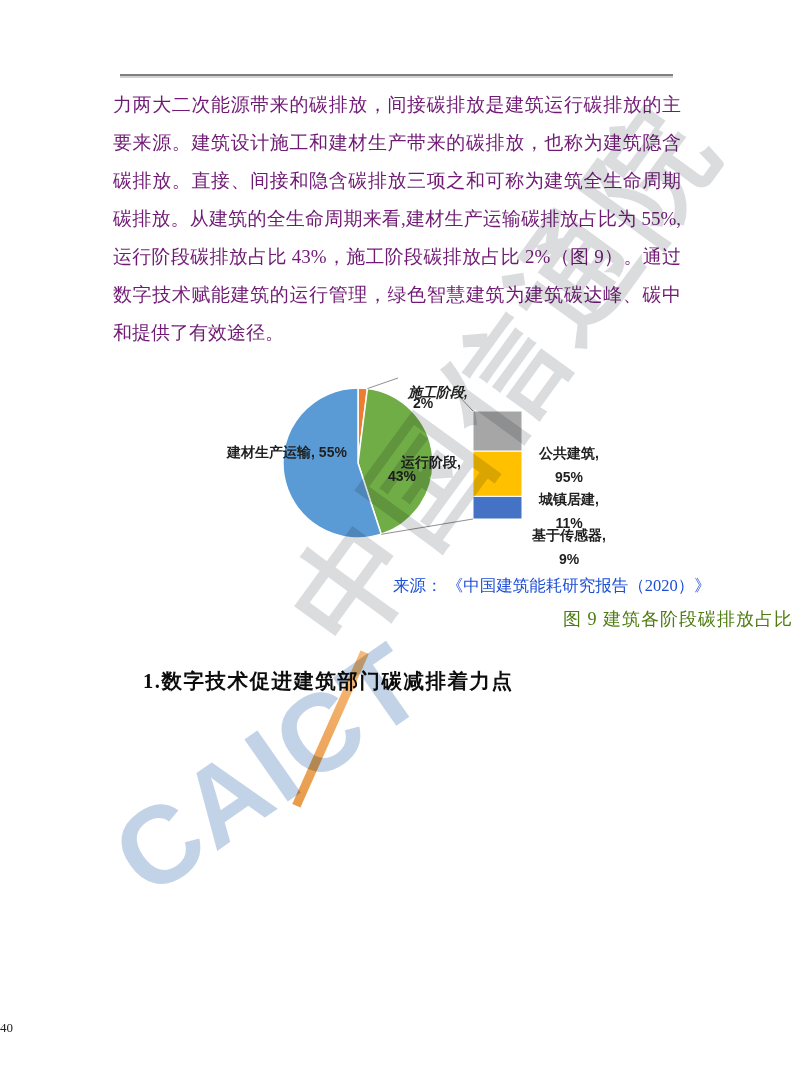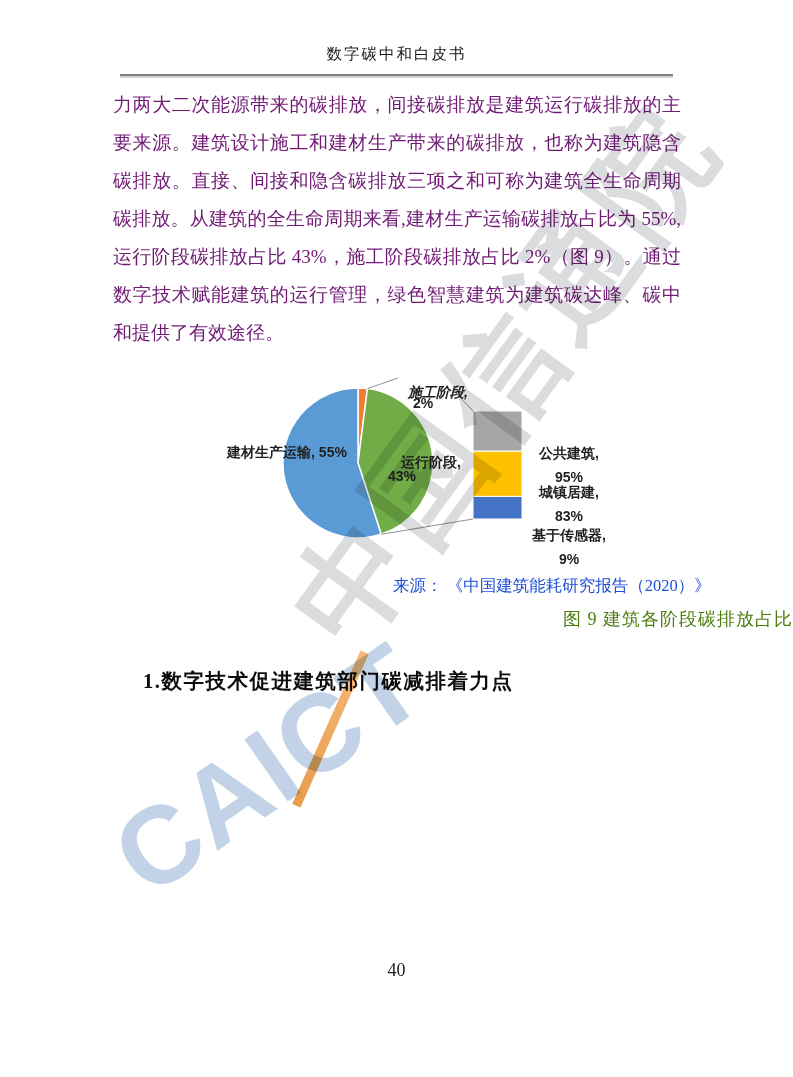--- a/index.html
+++ b/index.html
@@ -25,46 +25,45 @@
   .para{position:absolute;left:113px;width:568px;z-index:2;font-size:19px;
         line-height:38px;text-align:justify;color:#701a75;}
   .para1{top:86px;}
   .para2{top:716px;text-indent:38px;}
   .para2 .b{font-weight:700;font-family:"Liberation Sans","DejaVu Sans",sans-serif;}
   .heading{position:absolute;left:143px;top:667px;z-index:2;font-size:20.5px;
            font-weight:700;letter-spacing:1.5px;color:#0d0d0d;}
   .src{position:absolute;left:393px;top:575px;z-index:2;font-size:16.5px;color:#1d4ed8;}
   .cap{position:absolute;left:0;top:607px;width:100%;text-align:right;z-index:2;
        font-size:18px;color:#4d7c0f;letter-spacing:1px;}
-  .pagenum{position:absolute;left:0;top:960px;width:100%;text-align:center;z-index:2;
-           font-size:18px;color:#1a1a1a;}
+  .pagenum{position:absolute;left:0;top:1020px;width:100%;z-index:2;
+           font-size:13px;color:#1a1a1a;}
   
   .figure{position:absolute;left:230px;top:362px;width:470px;height:216px;z-index:1;}
   .figure svg{position:absolute;left:0;top:0;z-index:1;}
   .flabel{position:absolute;z-index:2;font-family:"Liberation Sans","DejaVu Sans",sans-serif;
           font-weight:700;font-size:14px;color:#1f1f1f;text-align:center;white-space:nowrap;}
   .fl-cons1{left:158px;top:22px;width:100px;font-style:italic;}
   .fl-cons2{left:158px;top:33px;width:70px;}
   .fl-mat{left:-8px;top:82px;width:130px;}
   .fl-op1{left:128px;top:92px;width:88px;margin-left:29px;}
   .fl-op2{left:128px;top:106px;width:88px;}
   .barlabels{position:absolute;left:296px;top:0;width:86px;z-index:2;}
   .bl{position:absolute;left:0;width:86px;line-height:24px;margin-top:27px;}
-  .bl0{top:52px;} .bl1{top:91px;} .bl2{top:134px;}
+  .bl0{top:52px;} .bl1{top:98px;} .bl2{top:134px;}
 </style>
 </head>
 <body>
 
 <div class="page">
 
   <div class="wm wm-cn">中国信通院</div>
   <div class="wm wm-en">CAICT</div>
   <div class="wm-slash"></div>
 
-  <div class="hdr">数字碳中和白皮书</div>
   <div class="hdr-rule"></div>
 
   <div class="para para1">力两大二次能源带来的碳排放，间接碳排放是建筑运行碳排放的主要来源。建筑设计施工和建材生产带来的碳排放，也称为建筑隐含碳排放。直接、间接和隐含碳排放三项之和可称为建筑全生命周期碳排放。从建筑的全生命周期来看,建材生产运输碳排放占比为 55%,运行阶段碳排放占比 43%，施工阶段碳排放占比 2%（图 9）。通过数字技术赋能建筑的运行管理，绿色智慧建筑为建筑碳达峰、碳中和提供了有效途径。</div>
 
   <div class="figure">
     <svg id="chart-svg" width="470" height="216" viewBox="0 0 470 216">
         <path d="M 128 101 L 128.0 26.0 A 75 75 0 0 1 137.4 26.6 Z" fill="#ED7D31" stroke="#ffffff" stroke-width="1.5"></path>
         <path d="M 128 101 L 137.4 26.6 A 75 75 0 0 1 151.2 172.3 Z" fill="#70AD47" stroke="#ffffff" stroke-width="1.5"></path>
         <path d="M 128 101 L 151.2 172.3 A 75 75 0 1 1 128.0 26.0 Z" fill="#5B9BD5" stroke="#ffffff" stroke-width="1.5"></path>
         <rect x="243" y="49.0" width="49" height="40.2" fill="#A6A6A6" stroke="#ffffff" stroke-width="1"></rect>
@@ -80,21 +79,21 @@
     <div class="flabel fl-op1">运行阶段,</div>
     <div class="flabel fl-op2">43%</div>
 
     <div class="barlabels">
       <div class="flabel bl bl0">
         <div>公共建筑,</div>
         <div>95%</div>
       </div>
       <div class="flabel bl bl1">
         <div>城镇居建,</div>
-        <div>83%</div>
+        <div>11%</div>
       </div>
       <div class="flabel bl bl2">
         <div>基于传感器,</div>
         <div>9%</div>
       </div>
     </div>
   </div>
 
   <div class="src">来源： 《中国建筑能耗研究报告（2020）》</div>
   <div class="cap">图 9 建筑各阶段碳排放占比</div>

